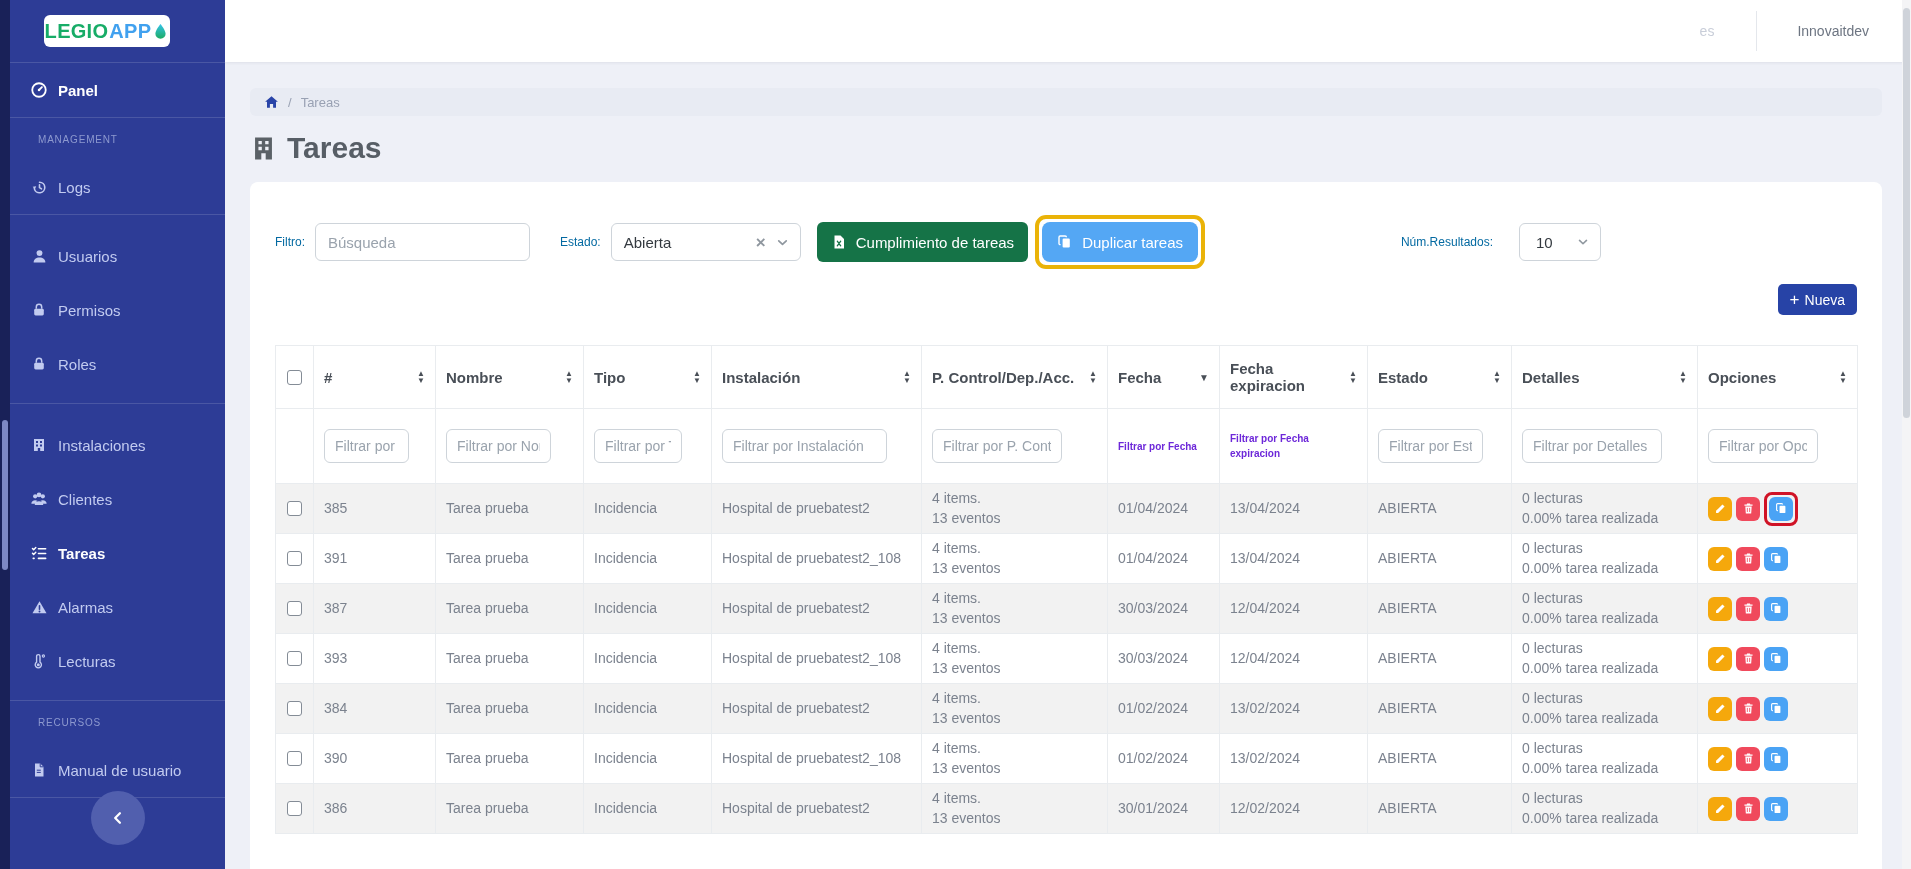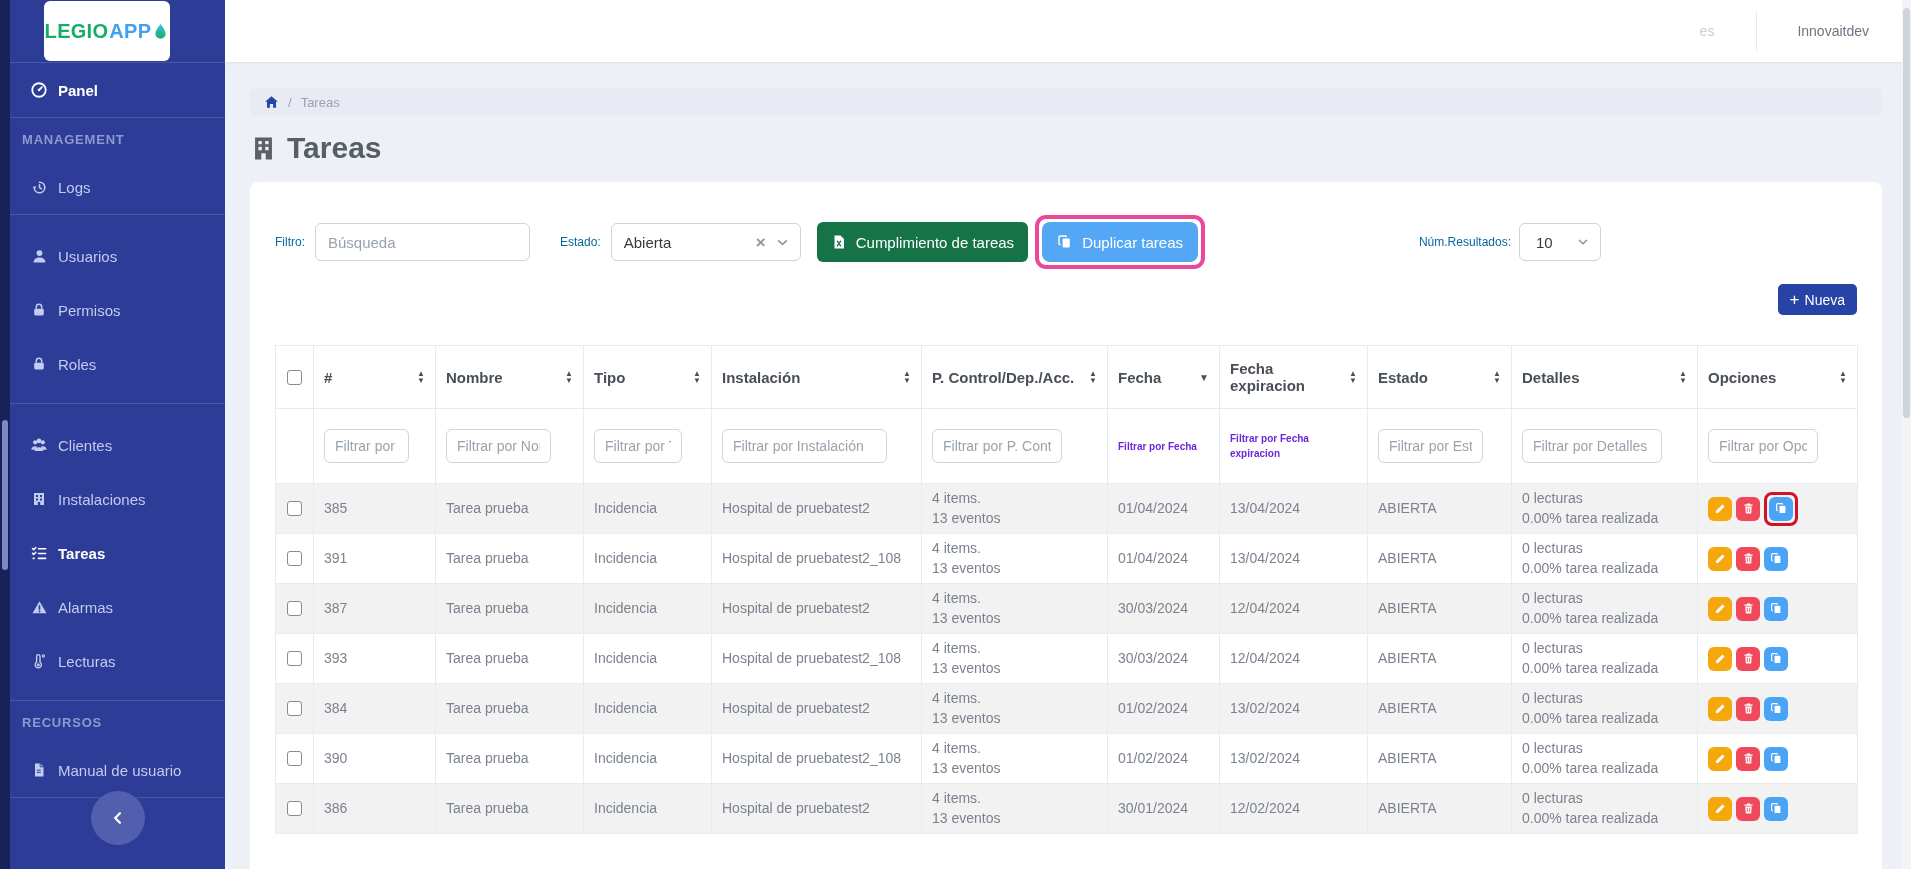--- a/index.html
+++ b/index.html
@@ -14,35 +14,35 @@
   
   .sidebar {
     position: absolute; left:0; top:0; bottom:0; width:225px;
     background:#2d3c96; color:#c2cbf0; z-index:3;
   }
   .sidebar-scrollbar { position:absolute; left:0; top:0; bottom:0; width:10px; background:#192158; }
   .sidebar-scroll-thumb { position:absolute; left:2px; width:6px; top:420px; height:150px; background:#7d88c4; border-radius:3px; }
   .side-inner { position:absolute; left:10px; top:0; right:0; bottom:0; }
   .logo-band { height:62px; display:flex; align-items:center; }
   .logo-card {
-    margin-left:34px; background:#fff; border-radius:6px; width:126px; height:60px;
+    margin-left:34px; background:#fff; border-radius:6px; width:126px; height:32px;
     display:flex; align-items:center; justify-content:center; gap:1px;
     font-weight:bold; font-size:20px; letter-spacing:.3px;
   }
   .logo-green { color:#17ac67; } .logo-blue { color:#41a1ef; }
   .nav-divider { border:0; border-top:1px solid rgba(255,255,255,.14); }
   .nav-item {
     height:54px; display:flex; align-items:center; gap:8px; padding-left:18px;
     font-size:15px; color:#c2cbf0; cursor:pointer; white-space:nowrap;
   }
   .nav-item .ico { width:22px; display:flex; justify-content:center; align-items:center; }
   .nav-item.active { color:#ffffff; font-weight:bold; }
   .section-label {
-    height:42px; display:flex; align-items:center; padding-left:12px;
-    font-size:13px; font-weight:bold; letter-spacing:.8px; color:#8d99cf;
+    height:42px; display:flex; align-items:center; padding-left:28px;
+    font-size:10px; font-weight:normal; letter-spacing:.8px; color:#8d99cf;
   }
   .nav-group { padding-top:14px; padding-bottom:12px; }
   .collapse-btn {
     position:absolute; left:50%; transform:translateX(-50%); bottom:24px;
     width:54px; height:54px; border-radius:50%; background:#515fae; border:none;
     display:flex; align-items:center; justify-content:center; cursor:pointer; color:#fff;
   }
 
   
   .topbar {
@@ -85,24 +85,24 @@
   }
   .estado-select { width:190px; margin-left:10px; }
   .select-box .spacer { flex:1; }
   .clear-x { color:#8f979f; font-weight:bold; font-size:17px; margin-right:9px; line-height:1; }
   .chev { color:#8f979f; display:flex; }
 
   .btn { border:none; border-radius:6px; display:inline-flex; align-items:center; gap:9px;
          font-size:15px; color:#fff; cursor:pointer; font-family:inherit; white-space:nowrap; }
   .btn-success { background:#157347; height:40px; padding:0 14px; margin-left:16px; }
   .btn-duplicate { background:#54a7f4; height:40px; padding:0 15px; border-radius:8px; }
-  .highlight-box { border:4px solid #ec4899; border-radius:11px; padding:3px; margin-left:7px; display:inline-flex; }
+  .highlight-box { border:4px solid #eab308; border-radius:11px; padding:3px; margin-left:7px; display:inline-flex; }
 
   .results-group { margin-left:auto; margin-right:256px; display:flex; align-items:center; }
-  .results-select { width:82px; margin-left:8px; justify-content:space-between; padding-left:16px; }
+  .results-select { width:82px; margin-left:26px; justify-content:space-between; padding-left:16px; }
 
   .nueva-row { display:flex; justify-content:flex-end; margin-top:22px; }
   .btn-nueva { background:#2743a6; height:31px; padding:0 12px; font-size:14px; border-radius:5px; gap:5px; }
   .plus-glyph { font-size:17px; line-height:1; }
 
   
   table.tareas { width:100%; border-collapse:collapse; margin-top:30px; table-layout:fixed; }
   .tareas th, .tareas td { border:1px solid #e9ecef; overflow:hidden; }
   .tareas thead th { font-size:15px; color:#494f57; text-align:left; padding:14px 10px; vertical-align:middle; background:#fff; }
   .th-inner { display:flex; align-items:center; justify-content:space-between; gap:4px; }
@@ -212,36 +212,36 @@
             </svg>
         </span>
         <span>Roles</span>
       </div>
     </div>
     <hr class="nav-divider">
 
     <div class="nav-group">
       <div class="nav-item">
         <span class="ico">
+          <svg width="16" height="16" viewBox="0 0 16 16">
+              <path fill-rule="evenodd" d="M3 2h10v12H3zM5 4h2v2H5zm4 0h2v2H9zM5 7.5h2v2H5zm4 0h2v2H9zM6.8 11h2.4v3H6.8z" fill="currentColor"></path>
+            </svg>
+        </span>
+        <span>Instalaciones</span>
+      </div>
+      <div class="nav-item">
+        <span class="ico">
           <svg width="18" height="18" viewBox="0 0 16 16">
               <circle cx="4.6" cy="5.6" r="1.9" fill="currentColor"></circle>
               <circle cx="11.4" cy="5.6" r="1.9" fill="currentColor"></circle>
               <circle cx="8" cy="4.4" r="2.1" fill="currentColor"></circle>
               <path d="M1.2 12.2c0-2 1.5-3.1 3.4-3.1.8 0 1.5.2 2 .5-.9.6-1.4 1.5-1.4 2.6zM10.8 12.2c0-1.1-.5-2-1.4-2.6.5-.3 1.2-.5 2-.5 1.9 0 3.4 1.1 3.4 3.1zM4.2 13.4c0-2.1 1.6-3.3 3.8-3.3s3.8 1.2 3.8 3.3z" fill="currentColor"></path>
             </svg>
         </span>
         <span>Clientes</span>
-      </div>
-      <div class="nav-item">
-        <span class="ico">
-          <svg width="16" height="16" viewBox="0 0 16 16">
-              <path fill-rule="evenodd" d="M3 2h10v12H3zM5 4h2v2H5zm4 0h2v2H9zM5 7.5h2v2H5zm4 0h2v2H9zM6.8 11h2.4v3H6.8z" fill="currentColor"></path>
-            </svg>
-        </span>
-        <span>Instalaciones</span>
       </div>
       <div class="nav-item active">
         <span class="ico">
           <svg width="17" height="17" viewBox="0 0 16 16">
               <path d="M1.4 3.3l1.1 1.1 2-2" fill="none" stroke="currentColor" stroke-width="1.4" stroke-linecap="round" stroke-linejoin="round"></path>
               <rect x="6.3" y="2.8" width="8.2" height="1.5" rx=".7" fill="currentColor"></rect>
               <path d="M1.4 7.8l1.1 1.1 2-2" fill="none" stroke="currentColor" stroke-width="1.4" stroke-linecap="round" stroke-linejoin="round"></path>
               <rect x="6.3" y="7.3" width="8.2" height="1.5" rx=".7" fill="currentColor"></rect>
               <rect x="1.4" y="11.8" width="2.2" height="1.5" rx=".7" fill="currentColor"></rect>
               <rect x="6.3" y="11.8" width="8.2" height="1.5" rx=".7" fill="currentColor"></rect>

